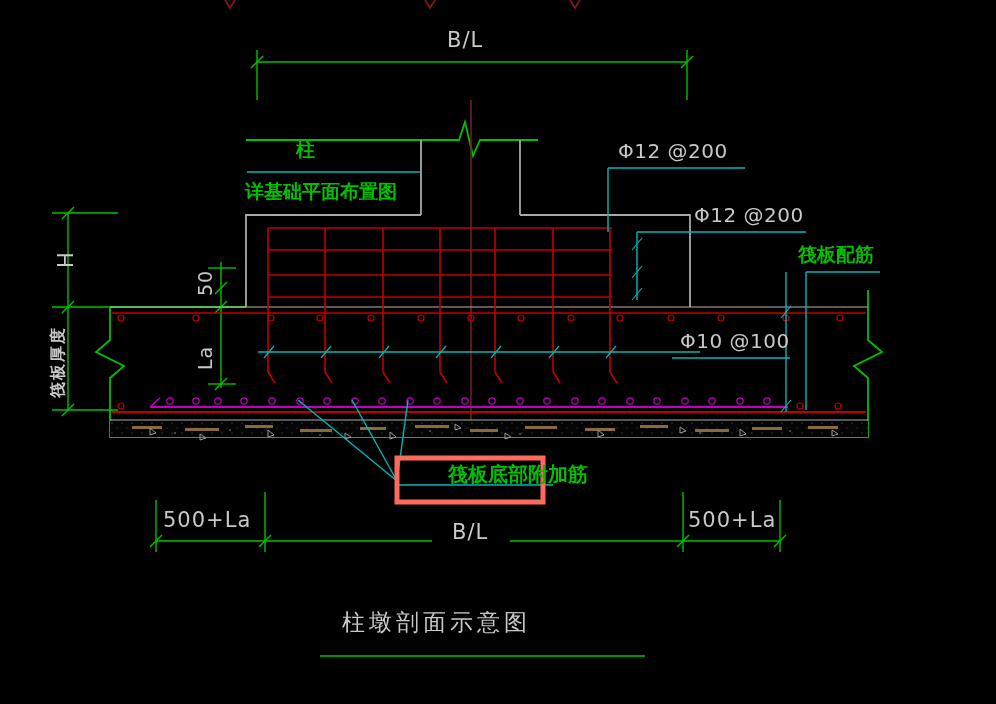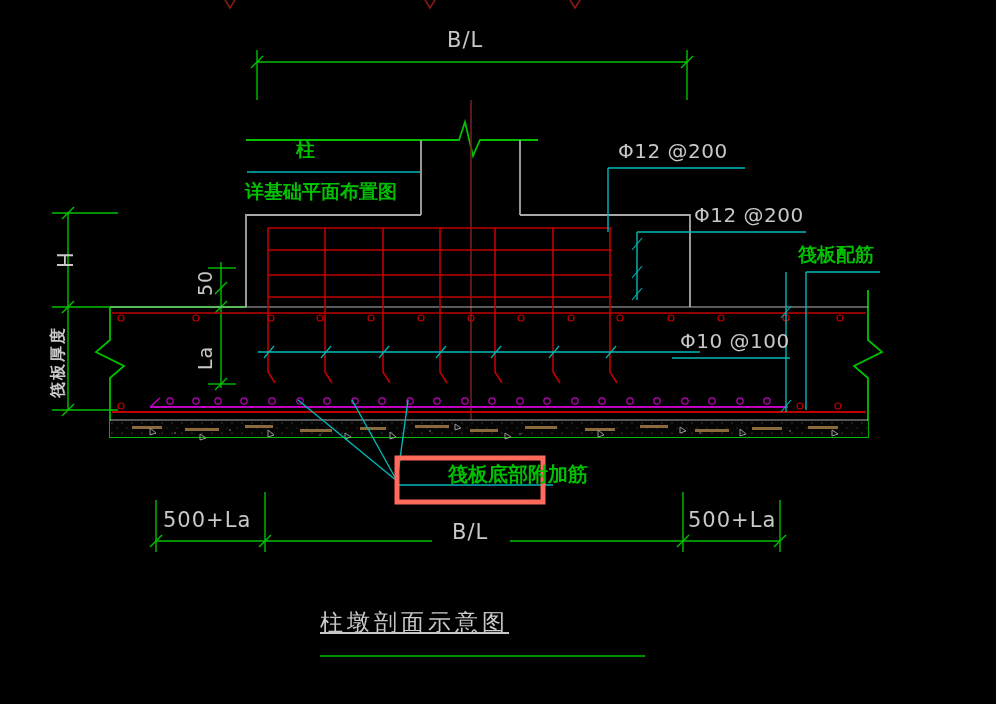--- a/index.html
+++ b/index.html
@@ -311,15 +311,15 @@
 <div class="lbl g cn" style="left:798px;top:245px;">筏板配筋</div>
 
 <div class="lbl g cn" style="left:404px;top:464px;font-size:20px;margin-left:44px;">筏板底部附加筋</div>
 
 <div class="lbl w dim" style="left:163px;top:510px;">500+La</div>
 
 <div class="lbl w dim" style="left:688px;top:510px;">500+La</div>
 
 <div class="lbl w dim" style="left:452px;top:522px;">B/L</div>
 
-<div class="lbl w cnT" style="left:320px;top:611px;text-decoration:underline;">柱墩剖面示意图</div>
+<div class="lbl w cnT" style="left:342px;top:611px;">柱墩剖面示意图</div>
 
 </div>
 
 </body></html>

